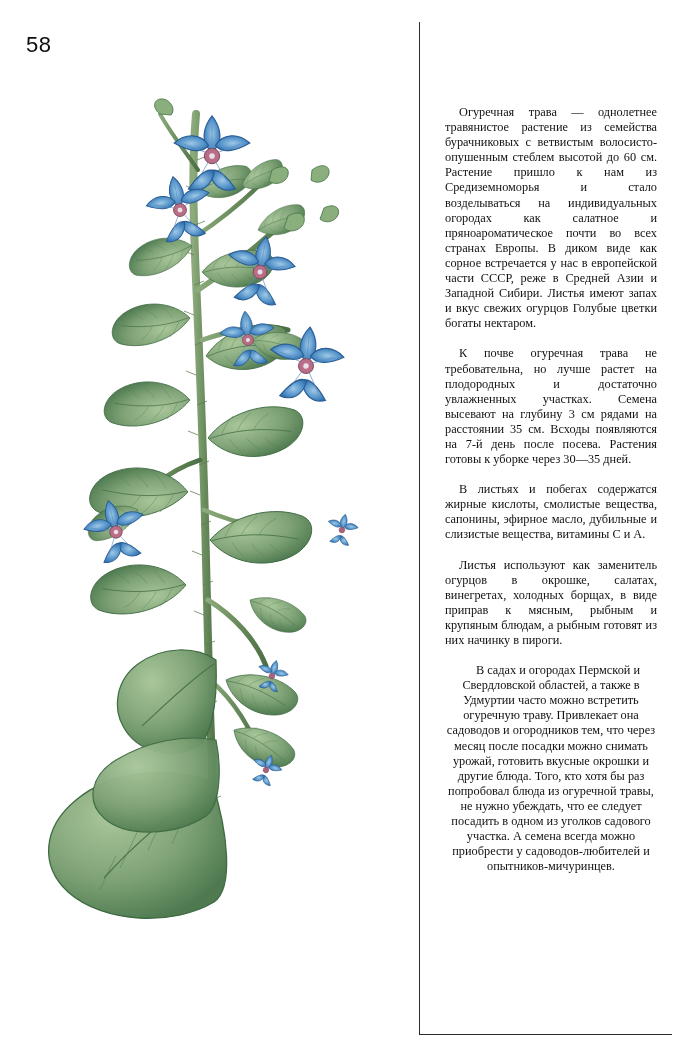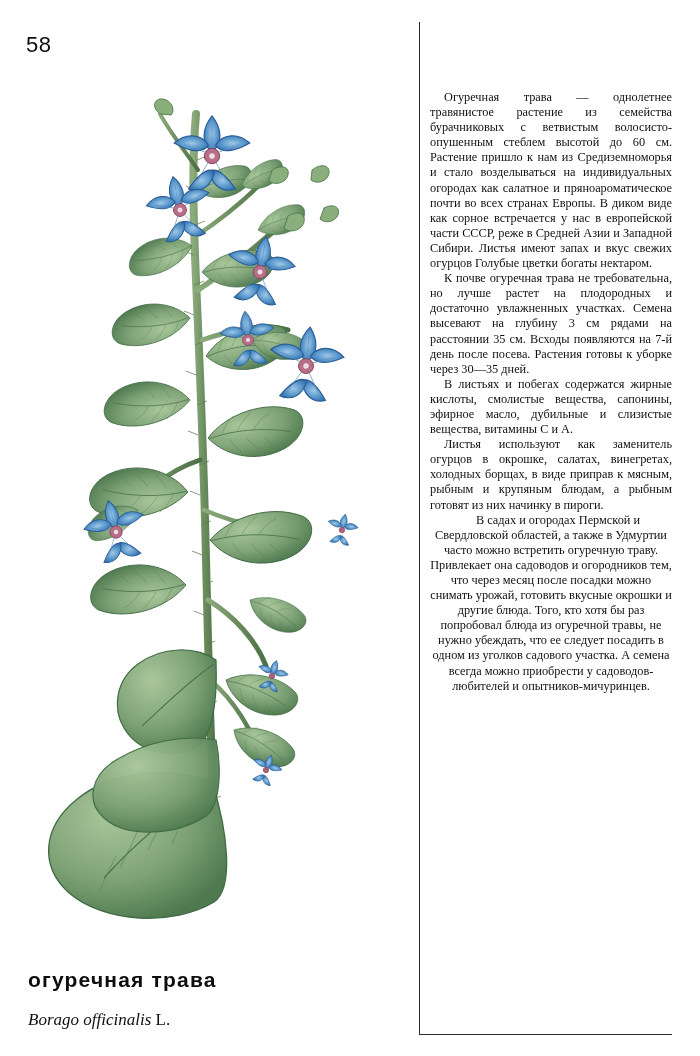--- a/index.html
+++ b/index.html
@@ -98,21 +98,21 @@
     width: 242px;
     text-align: justify;
     text-justify: inter-word;
     font-family: "Liberation Serif", serif;
     font-size: 12.3px;
     line-height: 15.1px;
     color: #111111;
     hyphens: manual;
   }
   .text-column p {
-    margin: 0;
+    margin: 15px;
     text-indent: 14px;
     text-align: justify;
   }
   .text-column p:last-child {
     text-align: center;
   }
 
   
 </style>
 </head>
@@ -332,27 +332,20 @@
         <g transform="translate(246,730) scale(0.78) rotate(20)">
             <use href="#flowerSmall"></use>
           </g>
         <g transform="translate(266,928) scale(0.52) rotate(8)">
             <use href="#flowerSmall"></use>
           </g>
       </g>
     </svg>
   </div>
 
-  <div class="caption">
-    <div class="common-name">огуречная трава</div>
-    <div class="latin-name">
-      <i>Borago officinalis</i>
-      <span>L.</span>
-    </div>
-  </div>
 
   <div class="col-rule"></div>
   <div class="bottom-rule"></div>
 
   <div class="text-column">
     <p>Огуречная трава — однолетнее травянистое растение из семейства бурачниковых с ветвистым волосисто-опушенным стеблем высотой до 60 см. Растение пришло к нам из Средиземноморья и стало возделываться на индивидуальных огородах как салатное и пряноароматическое почти во всех странах Европы. В диком виде как сорное встречается у нас в европейской части СССР, реже в Средней Азии и Западной Сибири. Листья имеют запах и вкус свежих огурцов Голубые цветки богаты нектаром.</p>
     <p>К почве огуречная трава не требовательна, но лучше растет на плодородных и достаточно увлажненных участках. Семена высевают на глубину 3 см рядами на расстоянии 35 см. Всходы появляются на 7-й день после посева. Растения готовы к уборке через 30—35 дней.</p>
     <p>В листьях и побегах содержатся жирные кислоты, смолистые вещества, сапонины, эфирное масло, дубильные и слизистые вещества, витамины С и А.</p>
     <p>Листья используют как заменитель огурцов в окрошке, салатах, винегретах, холодных борщах, в виде приправ к мясным, рыбным и крупяным блюдам, а рыбным готовят из них начинку в пироги.</p>
     <p>В садах и огородах Пермской и Свердловской областей, а также в Удмуртии часто можно встретить огуречную траву. Привлекает она садоводов и огородников тем, что через месяц после посадки можно снимать урожай, готовить вкусные окрошки и другие блюда. Того, кто хотя бы раз попробовал блюда из огуречной травы, не нужно убеждать, что ее следует посадить в одном из уголков садового участка. А семена всегда можно приобрести у садоводов-любителей и опытников-мичуринцев.</p>

